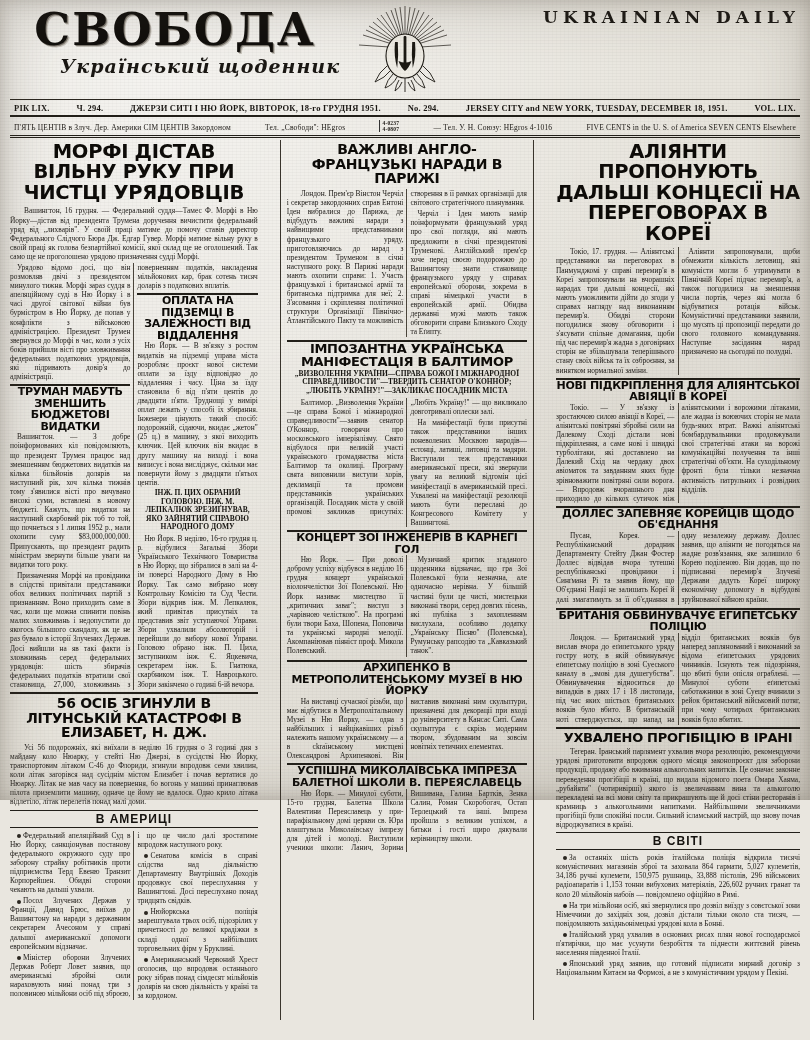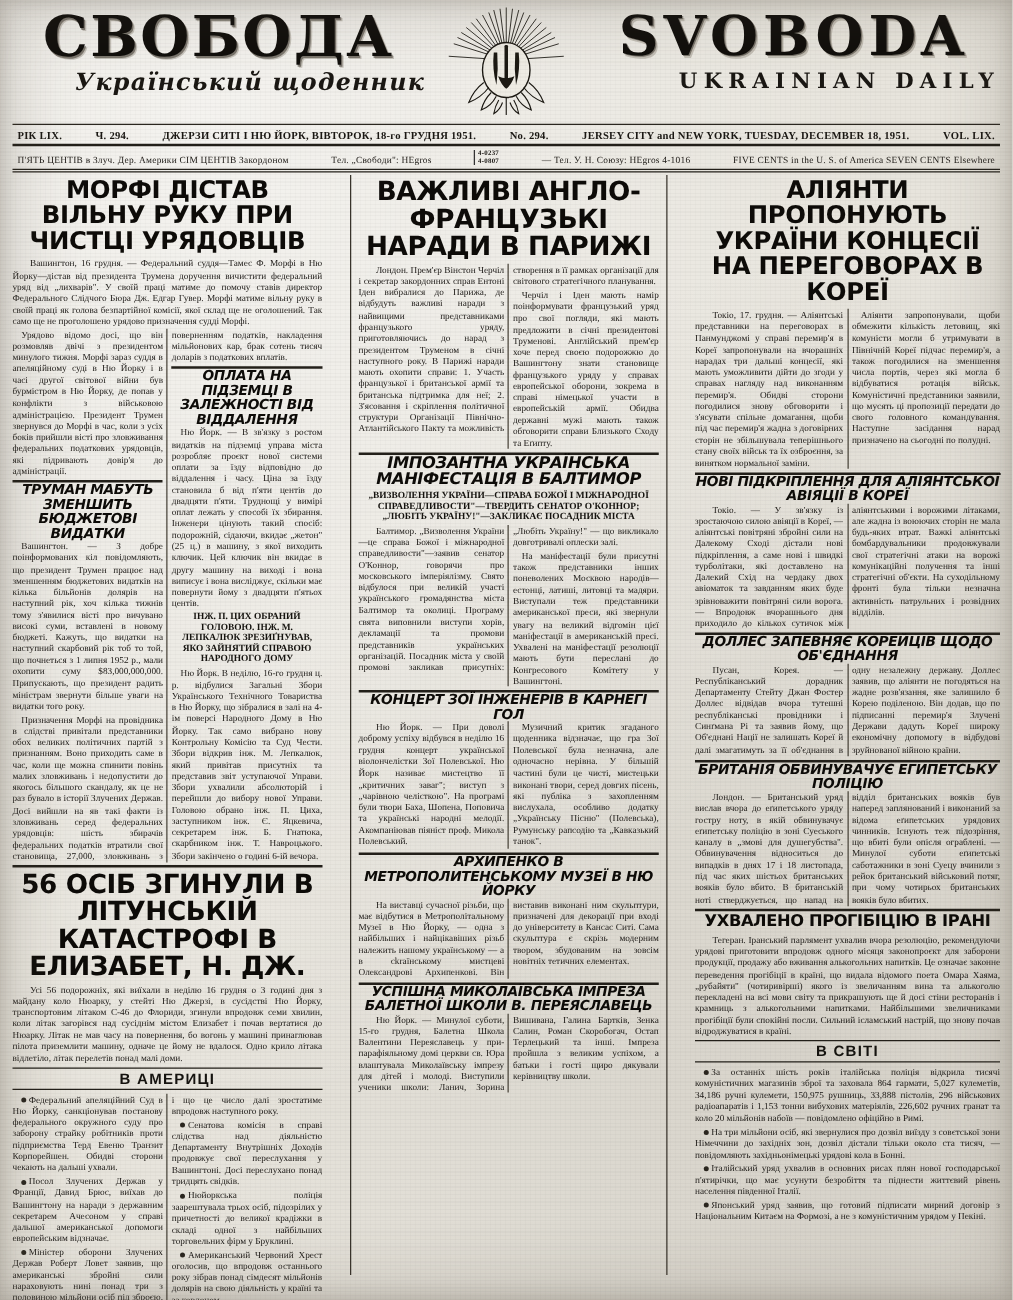--- a/index.html
+++ b/index.html
@@ -4,21 +4,21 @@
 <style>
   html,body{margin:0;padding:0;}
   body{
     width:810px;height:1040px;overflow:hidden;
     background:#e9e6df;
     font-family:"Liberation Serif", serif;
     color:#15130f;
     position:relative;
   }
   .page{
-    position:relative;width:810px;height:1040px;
+    position:relative;width:810px;height:800px;
     background:
       radial-gradient(ellipse at 20% 10%, rgba(255,255,255,.55), rgba(0,0,0,0) 60%),
       radial-gradient(ellipse at 85% 85%, rgba(120,110,95,.16), rgba(0,0,0,0) 55%),
       #e7e4dc;
     box-sizing:border-box;
     padding:6px 10px 4px 10px;
   }
   .grain{
     position:absolute;inset:0;pointer-events:none;
     background-image:
@@ -77,29 +77,29 @@
   .colR{width:264px;padding-left:6px;}
 
   .hl{
     font-family:"DejaVu Sans", sans-serif;
     font-weight:bold;text-align:center;
     color:#0d0b08;line-height:1.05;
     letter-spacing:-.3px;
     margin:2px 0 3px 0;
   }
   .hl.xl{font-size:19.5px;}
-  .hl.lg{font-size:21px;}
+  .hl.lg{font-size:14px;}
   .hl.md{font-size:13px;}
   .hl.sm{font-size:11px;}
   .subhl{
     font-family:"Liberation Serif", serif;
     font-weight:bold;font-size:7.5px;text-align:center;
     line-height:1.15;margin:1px 0 2px 0;
   }
-  .topbar{border-top:2px solid #221f19;margin:3px 0 0 0;font-style:italic;}
+  .topbar{border-top:2px solid #221f19;margin:3px 0 0 0;}
 
   .body-text{
     font-family:"Liberation Serif", serif;
     font-size:7.4px;line-height:9.1px;
     text-align:justify;
     text-indent:7px;
     margin:0 0 2px 0;
     color:#1b1815;
     -webkit-hyphens:auto;hyphens:auto;
   }
@@ -168,21 +168,20 @@
             <path d="M44 70 q-6 6 -8 14 q8 -3 12 -11"></path>
             <path d="M68 70 q6 6 8 14 q-8 -3 -12 -11"></path>
             <path d="M50 76 q-3 5 -4 11 q5 -3 7 -9"></path>
             <path d="M62 76 q3 5 4 11 q-5 -3 -7 -9"></path>
             <path d="M56 74 q0 8 0 14"></path>
           </g>
         </svg>
       </div>
 
       <div class="logo-side">
-        <div class="nameplate lat">SVOBODA</div>
         <div class="subname lat">UKRAINIAN DAILY</div>
       </div>
     </div>
   </div>
 
   <hr class="hr-thin">
   <div class="rule-row">
     <span class="a">РІК LIX.</span>
     <span class="a">Ч. 294.</span>
     <span class="a">ДЖЕРЗИ СИТІ І НЮ ЙОРК, ВІВТОРОК, 18-го ГРУДНЯ 1951.</span>
@@ -267,21 +266,21 @@
       </div>
 
       <div class="hl sm topbar">УСПІШНА МИКОЛАЇВСЬКА ІМПРЕЗА БАЛЕТНОЇ ШКОЛИ В. ПЕРЕЯСЛАВЕЦЬ</div>
       <div class="two">
         <div class="body-text lead">Ню Йорк. — Минулої суботи, 15-го грудня, Балетна Школа Валентини Переяславець у при-парафіяльному домі церкви св. Юра влаштувала Миколаївську імпрезу для дітей і молоді. Виступили ученики школи: Ланич, Зорина Вишивана, Галина Бартків, Зенка Салин, Роман Скоробогач, Остап Терлецький та інші. Імпреза пройшла з великим успіхом, а батьки і гості щиро дякували керівництву школи.</div>
       </div>
     </div>
 
     <div class="col colR">
 
-      <div class="hl xl">АЛІЯНТИ ПРОПОНУЮТЬ УКРАЇНИ КОНЦЕСІЇ НА ПЕРЕГОВОРАХ В КОРЕЇ</div>
+      <div class="hl xl">АЛІЯНТИ ПРОПОНУЮТЬ ДАЛЬШІ КОНЦЕСІЇ НА ПЕРЕГОВОРАХ В КОРЕЇ</div>
       <div class="two">
         <div class="body-text lead">Токіо, 17. грудня. — Аліянтські представники на переговорах в Панмунджомі у справі перемир'я в Кореї запропонували на вчорашніх нарадах три дальші концесії, які мають уможливити дійти до згоди у справах нагляду над виконанням перемир'я. Обидві сторони погодилися знову обговорити і з'ясувати спільне домагання, щоби під час перемир'я жадна з договірних сторін не збільшувала теперішнього стану своїх військ та їх озброєння, за винятком нормальної заміни.</div>
         <div class="body-text">Аліянти запропонували, щоби обмежити кількість летовищ, які комуністи могли б утримувати в Північній Кореї підчас перемир'я, а також погодилися на зменшення числа портів, через які могла б відбуватися ротація військ. Комуністичні представники заявили, що мусять ці пропозиції передати до свого головного командування. Наступне засідання нарад призначено на сьогодні по полудні.</div>
       </div>
 
       <div class="hl sm topbar">НОВІ ПІДКРІПЛЕННЯ ДЛЯ АЛІЯНТСЬКОЇ АВІЯЦІЇ В КОРЕЇ</div>
       <div class="two">
         <div class="body-text lead">Токіо. — У зв'язку із зростаючою силою авіяції в Кореї, — аліянтські повітряні збройні сили на Далекому Сході дістали нові підкріплення, а саме нові і швидкі турболітаки, які доставлено на Далекий Схід на чердаку двох авіоматок та завданням яких буде зрівноважити повітряні сили ворога. — Впродовж вчорашнього дня приходило до кількох сутичок між аліянтськими і ворожими літаками, але жадна із воюючих сторін не мала будь-яких втрат. Важкі аліянтські бомбардувальники продовжували свої стратегічні атаки на ворожі комунікаційні получення та інші стратегічні об'єкти. На суходільному фронті була тільки незначна активність патрульних і розвідних відділів.</div>
       </div>
 

